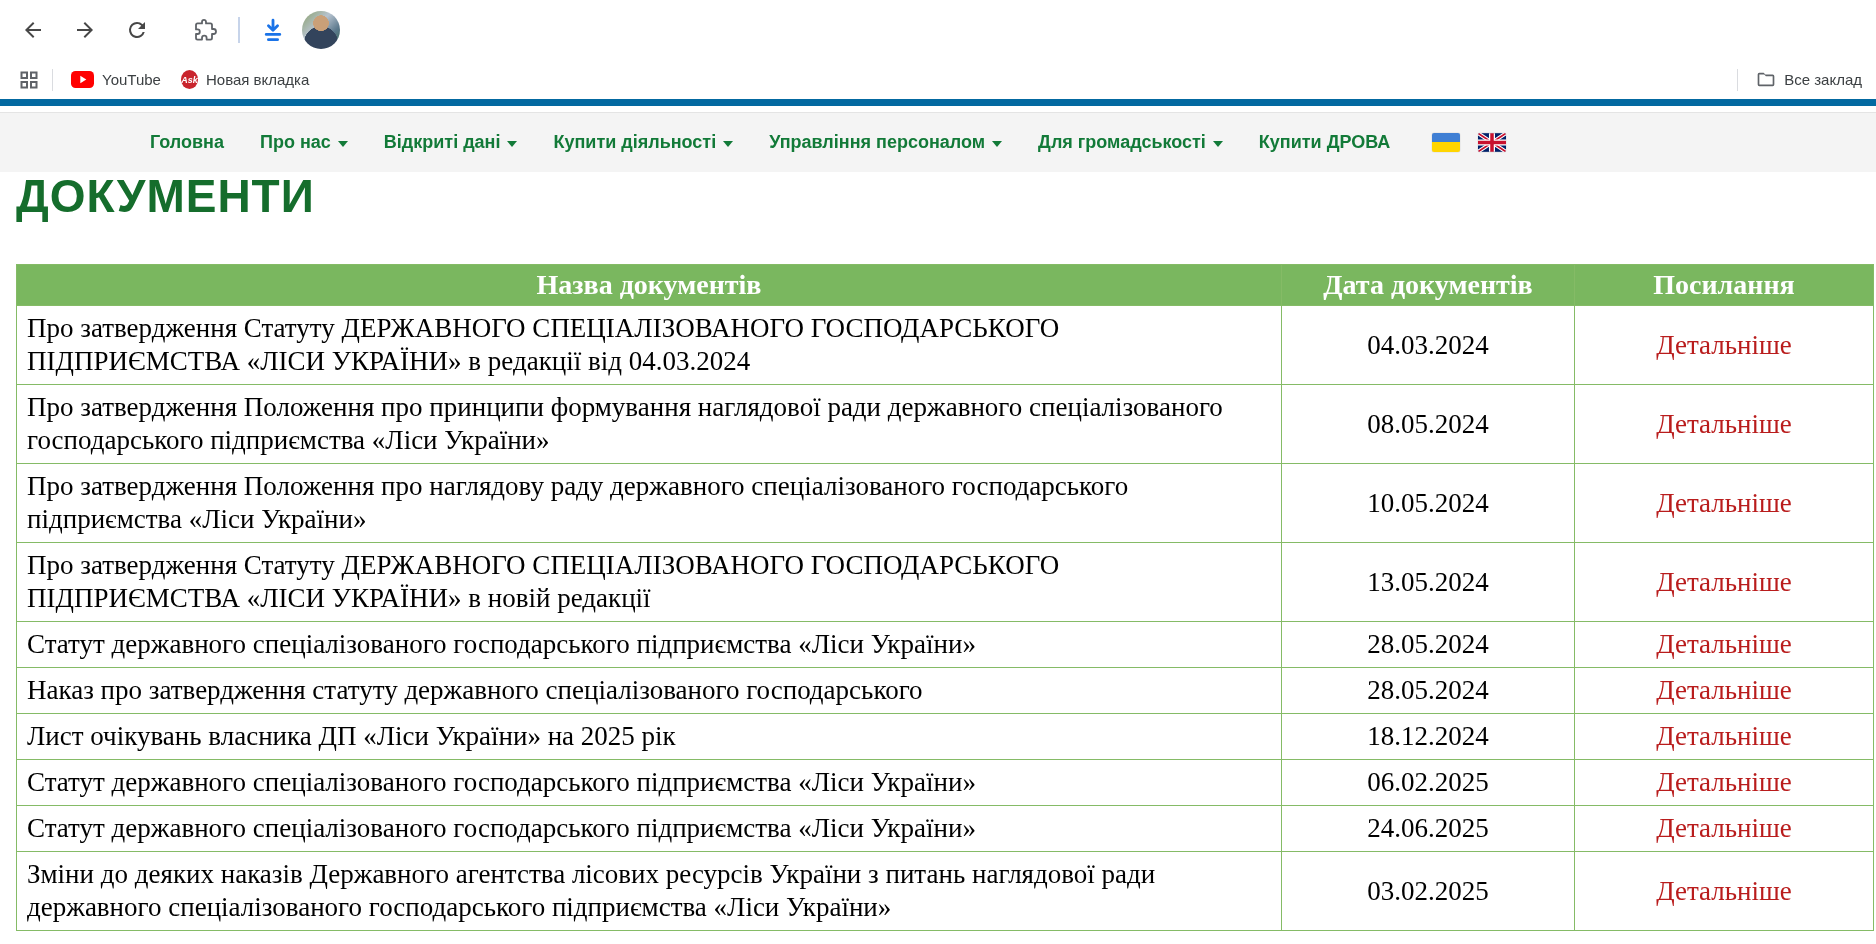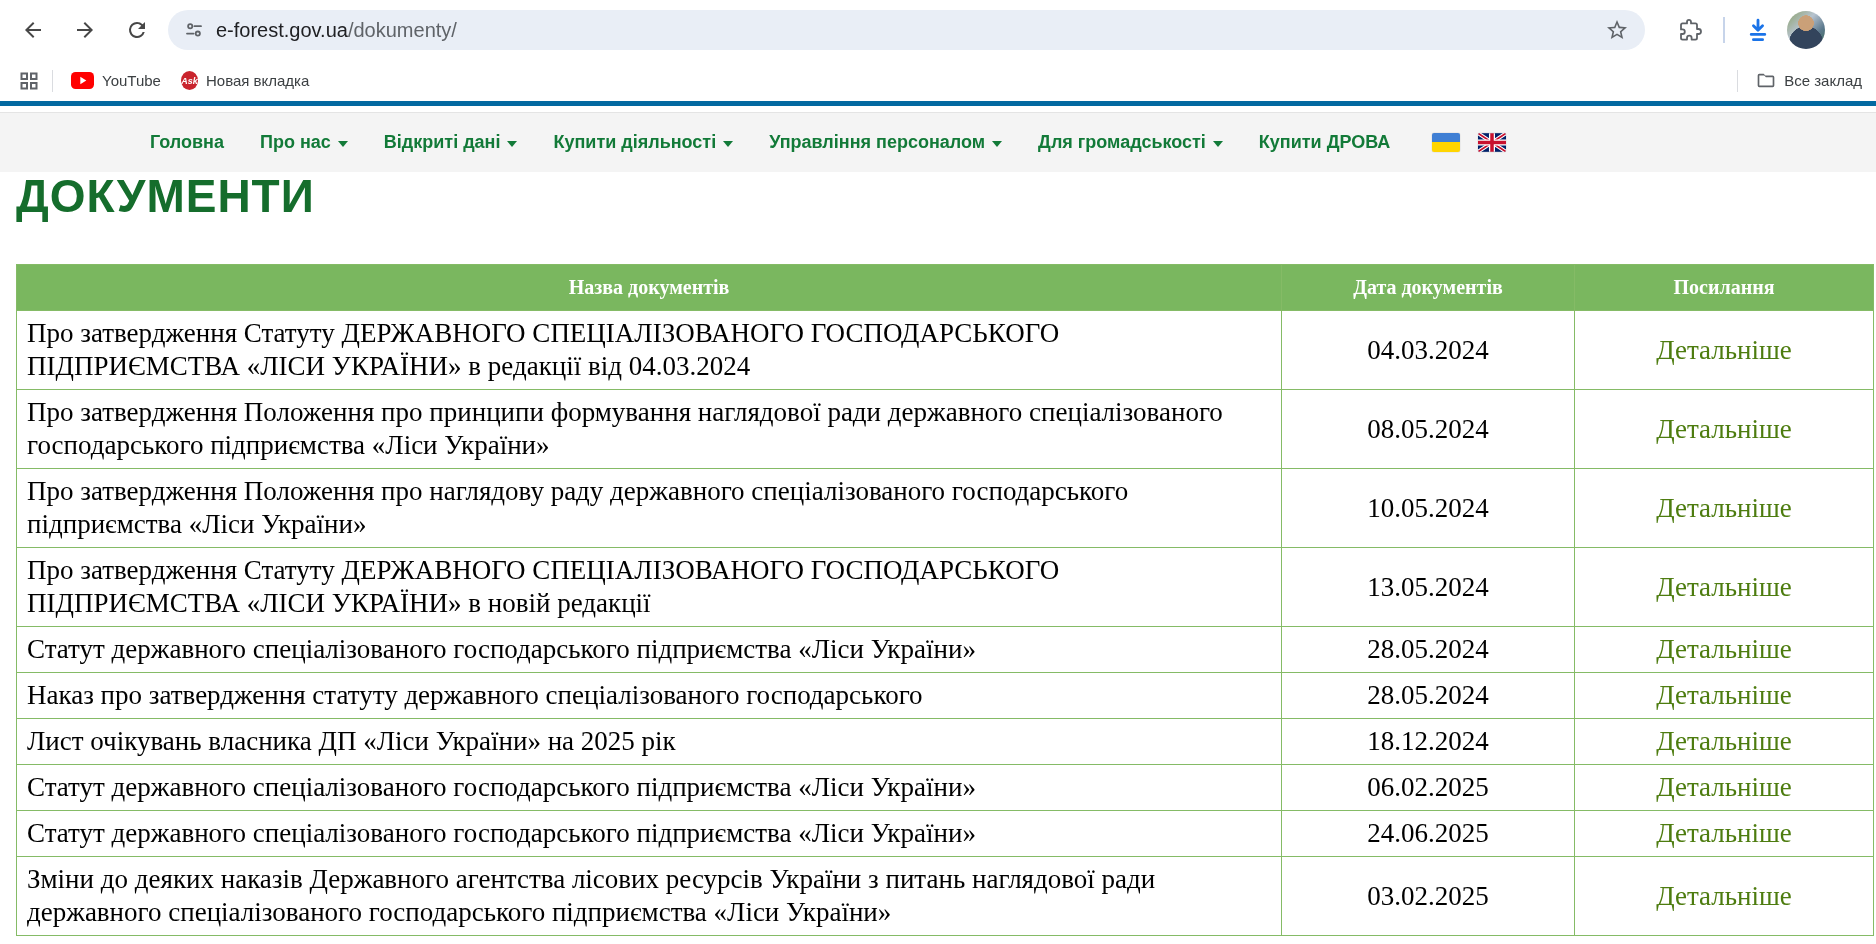--- a/index.html
+++ b/index.html
@@ -38,21 +38,21 @@
     background:
       radial-gradient(circle at 50% 32%, #caa078 0 24%, rgba(0,0,0,0) 25%),
       radial-gradient(circle at 50% 85%, #33445c 0 45%, rgba(0,0,0,0) 46%),
       linear-gradient(135deg,#8aa06a 0%, #b7c3cf 40%, #5b788c 70%, #3c6b4f 100%);
     cursor:pointer;
   }
 
   
   .bookmarks {
     height:46px; display:flex; align-items:center;
-    padding:0 14px; background:#fff; border-bottom:5px solid #0369a1;
+    padding:0 14px; background:#fff; border-bottom:7px solid #0369a1;
   }
   .bm-item {
     display:flex; align-items:center; gap:8px;
     padding:5px 10px; border-radius:8px; cursor:pointer;
     font-size:15px; color:#3c4043; white-space:nowrap;
   }
   .bm-divider { width:1px; height:22px; background:#dadce0; margin:0 8px; }
   .yt-ico { display:block; }
   .ask-ico {
     width:17px; height:19px; border-radius:50%; background:#c9242d;
@@ -93,31 +93,31 @@
   table.doc-table {
     border-collapse:collapse; table-layout:fixed;
     width:1857px; margin:46px 0 0 16px;
     font-family:"Liberation Serif", serif;
   }
   .doc-table col.c-name { width:1265px; }
   .doc-table col.c-date { width:293px; }
   .doc-table col.c-link { width:299px; }
   .doc-table th {
     background:#7ab75f; color:#fff;
-    font-size:20px; font-weight:bold; height:46px;
+    font-size:28px; font-weight:bold; height:38px;
     border:1px solid #85bb66; padding:4px 8px; text-align:center;
   }
   .doc-table td {
     border:1px solid #85bb66; background:#fff;
     font-size:27px; line-height:33px; color:#000;
     padding:6px 10px; vertical-align:middle;
   }
   td.d-name { text-align:left; }
   td.d-date, td.d-link { text-align:center; }
-  .details-link { color:#4d7c0f; text-decoration:none; cursor:pointer; }
+  .details-link { color:#b91c1c; text-decoration:none; cursor:pointer; }
 </style>
 </head>
 <body>
 
 <div class="toolbar">
   <div class="tb-btn">
     <svg width="24" height="24" viewBox="0 0 24 24">
         <path d="M20 11H7.8l5.6-5.6L12 4l-8 8 8 8 1.4-1.4L7.8 13H20z" fill="#474747"></path>
       </svg>
   </div>
@@ -125,36 +125,20 @@
     <svg width="24" height="24" viewBox="0 0 24 24" style="transform:scaleX(-1)">
         <path d="M20 11H7.8l5.6-5.6L12 4l-8 8 8 8 1.4-1.4L7.8 13H20z" fill="#474747"></path>
       </svg>
   </div>
   <div class="tb-btn">
     <svg width="24" height="24" viewBox="0 0 24 24">
         <path d="M17.65 6.35A7.95 7.95 0 0 0 12 4a8 8 0 1 0 7.73 10h-2.08A6 6 0 1 1 12 6c1.66 0 3.14.69 4.22 1.78L13 11h7V4z" fill="#474747"></path>
       </svg>
   </div>
 
-  <div class="omnibox">
-    <span class="siteinfo">
-      <svg width="20" height="20" viewBox="0 0 20 20" fill="none" stroke="#5f6368" stroke-width="1.8" stroke-linecap="round">
-        <circle cx="6.2" cy="6.2" r="2.1"></circle>
-          <line x1="10.4" y1="6.2" x2="17" y2="6.2"></line>
-        <line x1="3" y1="13.6" x2="9.6" y2="13.6"></line>
-          <circle cx="13.8" cy="13.6" r="2.1"></circle>
-      </svg>
-    </span>
-    <span class="url"><span>e-forest.gov.ua</span><span class="path">/dokumenty/</span></span>
-    <span class="omni-star">
-      <svg width="24" height="24" viewBox="0 0 24 24">
-          <path d="M22 9.24l-7.19-.62L12 2 9.19 8.63 2 9.24l5.46 4.73L5.82 21 12 17.27 18.18 21l-1.63-7.03L22 9.24zM12 15.4l-3.76 2.27 1-4.28-3.32-2.88 4.38-.38L12 6.1l1.71 4.04 4.38.38-3.32 2.88 1 4.28L12 15.4z" fill="#5f6368"></path>
-        </svg>
-    </span>
-  </div>
 
   <div class="tb-btn" style="margin-left:22px">
     <svg width="24" height="24" viewBox="0 0 24 24" fill="none" stroke="#5f6368" stroke-width="1.8" stroke-linejoin="round">
       <path d="M19 11V7a1.6 1.6 0 0 0-1.6-1.6H13V3.9a2 2 0 0 0-4 0v1.5H4.6A1.6 1.6 0 0 0 3 7v4.4h1.5a2.3 2.3 0 0 1 0 4.6H3V20a1.6 1.6 0 0 0 1.6 1.6H9V20a2.3 2.3 0 0 1 4.6 0v1.6h3.8A1.6 1.6 0 0 0 19 20v-4h1.5a2.5 2.5 0 0 0 0-5z"></path>
     </svg>
   </div>
   <div class="tb-divider"></div>
   <div class="tb-btn">
     <svg width="26" height="26" viewBox="0 0 24 24">
       <path d="M12 3v9.2m0 0l-4.2-4.2M12 12.2l4.2-4.2" stroke="#1a73e8" stroke-width="2.6" fill="none" stroke-linecap="round" stroke-linejoin="round"></path>

